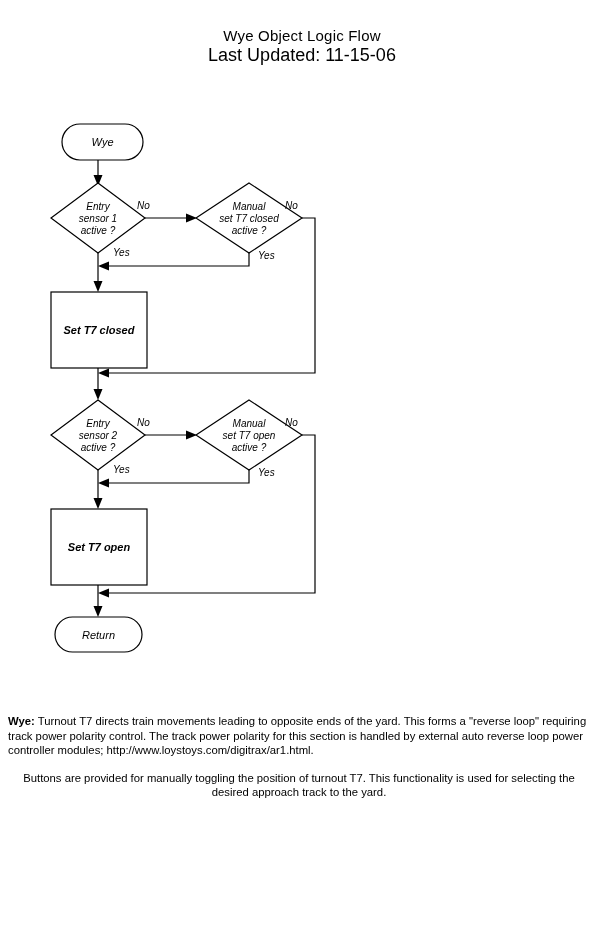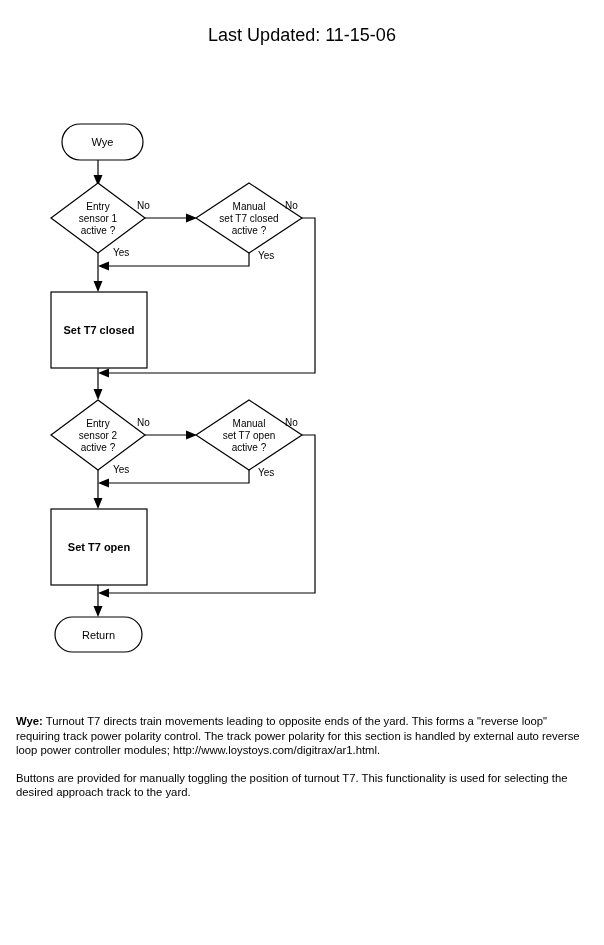--- a/index.html
+++ b/index.html
@@ -33,20 +33,21 @@
     line-height: 17px;
     margin-top: 1px;
   }
 
   #flow {
     position: absolute;
     left: 0;
     top: 100px;
     width: 604px;
     height: 570px;
+    font-style: italic;
   }
   #flow svg { display: block; }
 
   .flow-text {
     font-family: "Liberation Sans", sans-serif;
     font-size: 10px;
     fill: #000000;
   }
   .flow-text-bold {
     font-family: "Liberation Sans", sans-serif;
@@ -77,28 +78,29 @@
   .arrowhead { fill: #000000; }
 
   #notes {
     position: absolute;
     left: 8px;
     top: 714px;
     width: 582px;
     font-size: 11.3px;
     line-height: 14.5px;
   }
-  #notes p { margin: 0 0 13px 8px; }
-  #notes p:last-child { margin-bottom: 0; }
+  #notes p { margin: 0 0 13px 0; }
+  #notes p:last-child { margin-bottom: 0; text-align: center; }
   .note-lead { font-weight: bold; }
 </style>
 </head>
 <body>
 
 <div id="header">
+  <div id="doc-title">Wye Object Logic Flow</div>
   <div id="doc-subtitle">Last Updated: 11-15-06</div>
 </div>
 
 <div id="flow">
 <svg width="604" height="570" viewBox="0 0 604 570" xmlns="http://www.w3.org/2000/svg">
 
   <g>
     <rect class="shape" x="62" y="24" width="81" height="36" rx="18" ry="18"></rect>
     <text class="flow-term" x="102.5" y="46" text-anchor="middle">Wye</text>
   </g>

